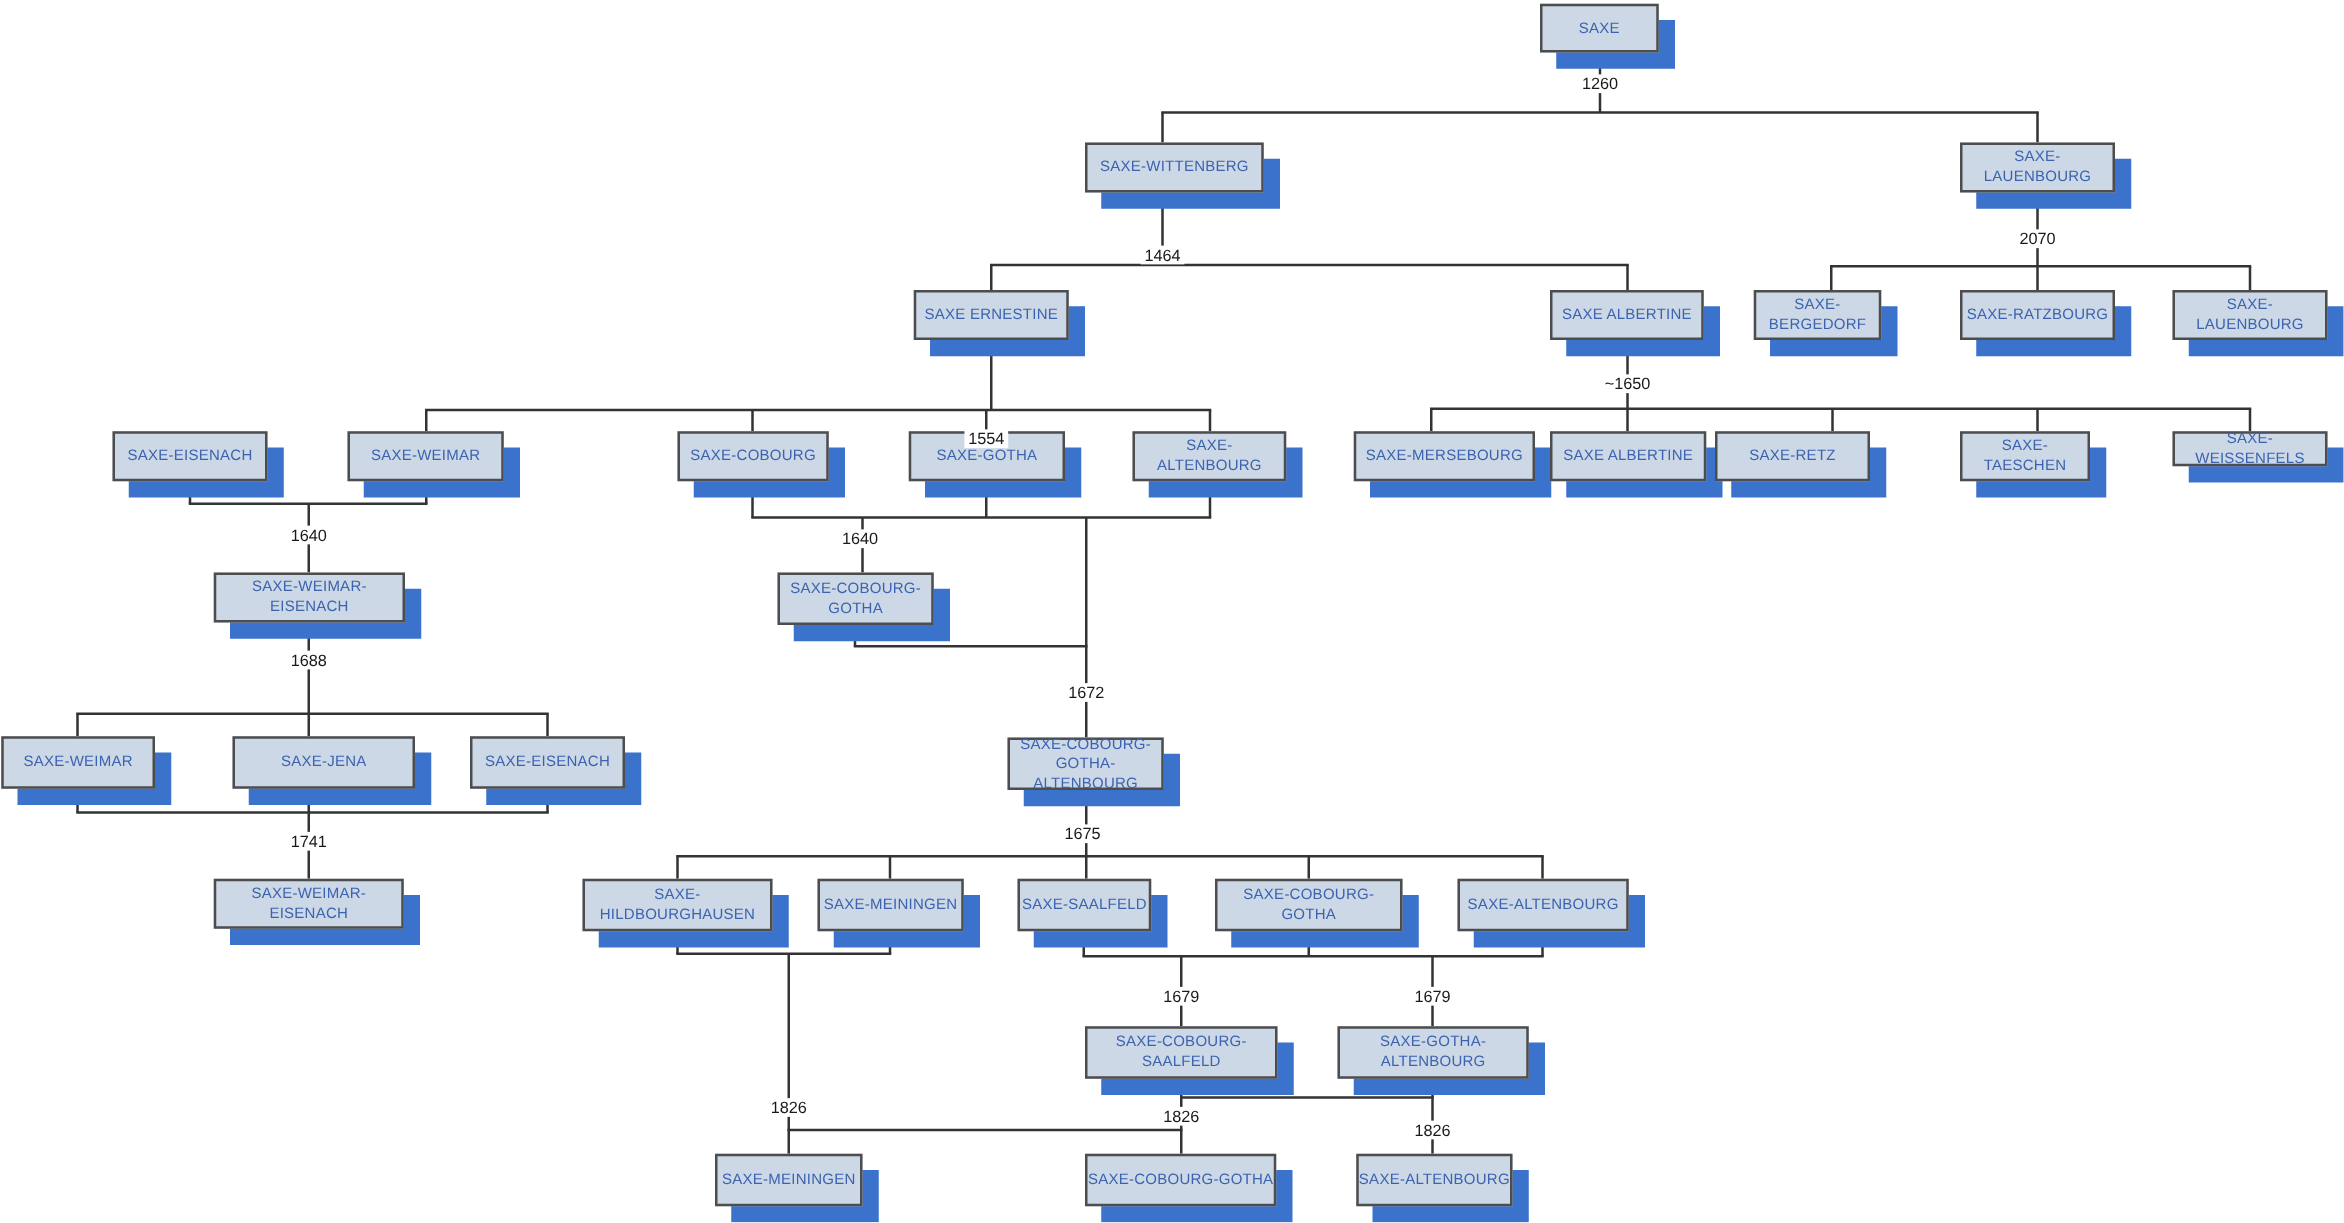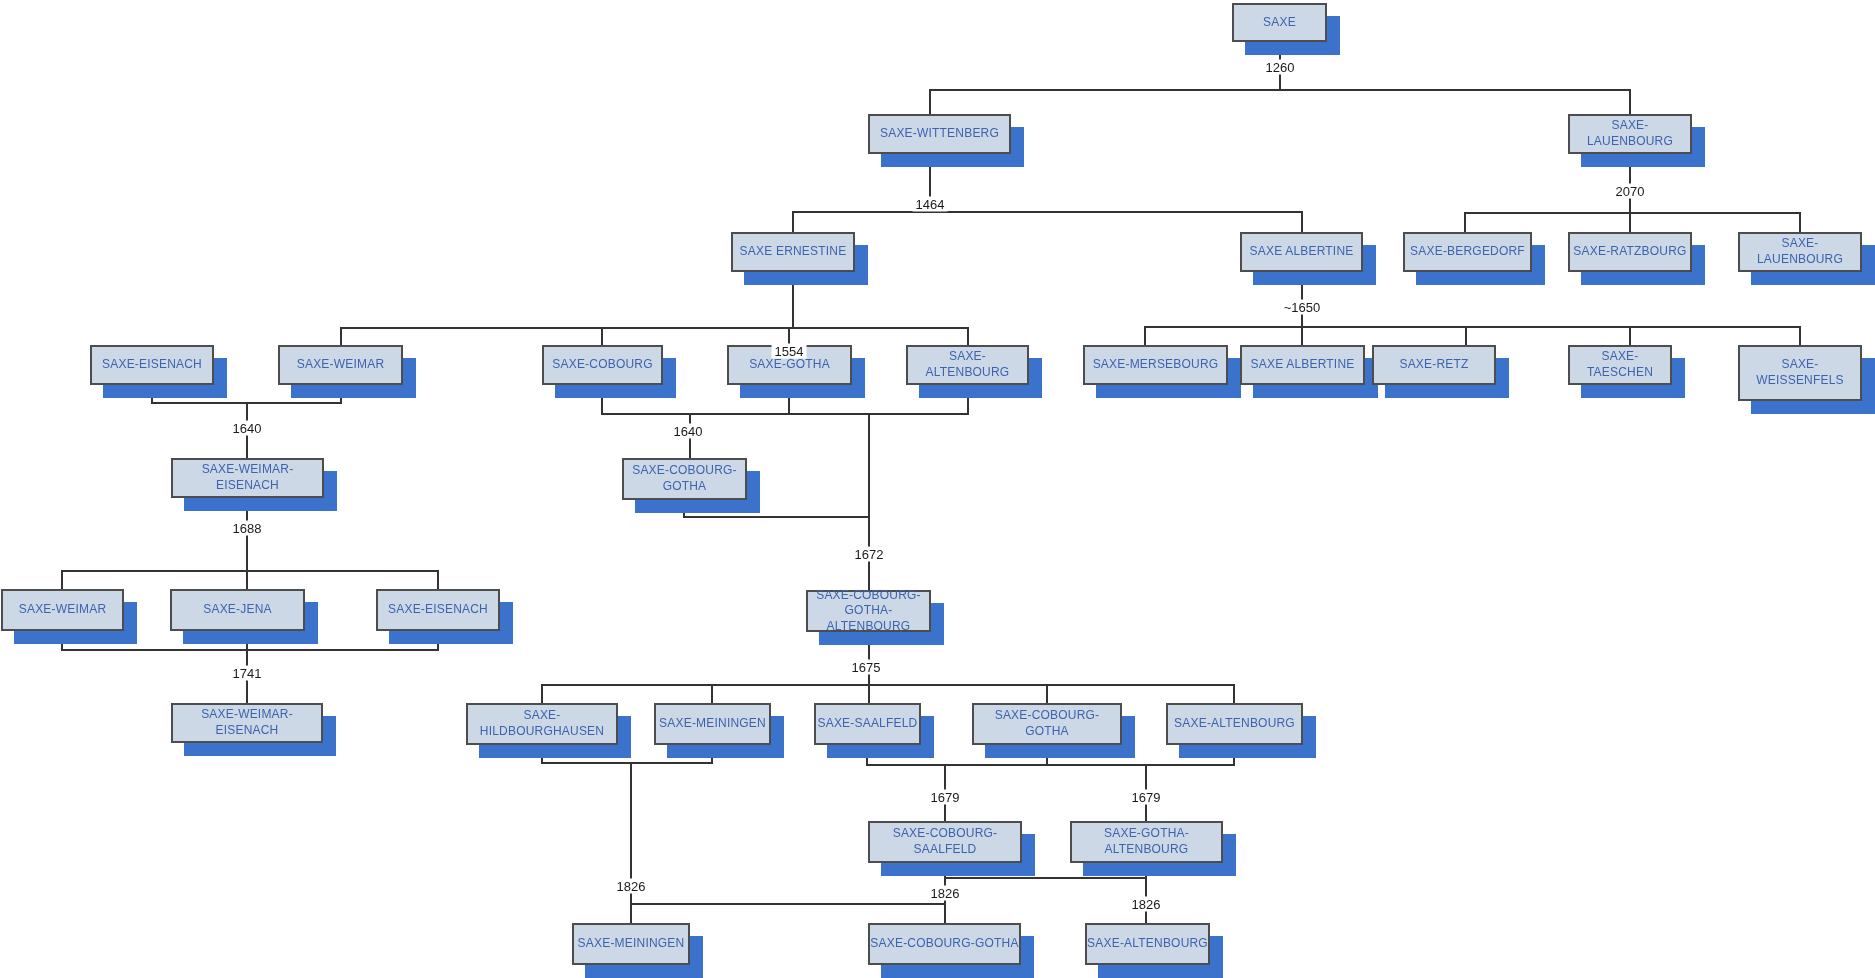--- a/index.html
+++ b/index.html
@@ -16,38 +16,38 @@
 </head>
 <body>
 
 <div class="canvas" id="canvas">
 
   <div class="node" style="left:1232px;top:3px;width:95px;height:39px">SAXE</div>
   <div class="node" style="left:868px;top:114px;width:143px;height:40px">SAXE-WITTENBERG</div>
   <div class="node" style="left:1568px;top:114px;width:124px;height:40px">SAXE-LAUENBOURG</div>
   <div class="node" style="left:731px;top:232px;width:124px;height:40px">SAXE ERNESTINE</div>
   <div class="node" style="left:1240px;top:232px;width:123px;height:40px">SAXE ALBERTINE</div>
-  <div class="node" style="left:1403px;top:232px;width:129px;height:40px">SAXE-BERGEDORF</div>
+  <div class="node" style="left:1403px;top:232px;width:102px;height:40px">SAXE-BERGEDORF</div>
   <div class="node" style="left:1568px;top:232px;width:124px;height:40px">SAXE-RATZBOURG</div>
   <div class="node" style="left:1738px;top:232px;width:124px;height:40px">SAXE-LAUENBOURG</div>
   <div class="node" style="left:90px;top:345px;width:124px;height:40px">SAXE-EISENACH</div>
   <div class="node" style="left:278px;top:345px;width:125px;height:40px">SAXE-WEIMAR</div>
   <div class="node" style="left:542px;top:345px;width:121px;height:40px">SAXE-COBOURG</div>
   <div class="node" style="left:727px;top:345px;width:125px;height:40px">SAXE-GOTHA</div>
   <div class="node" style="left:906px;top:345px;width:123px;height:40px">SAXE-ALTENBOURG</div>
   <div class="node" style="left:1083px;top:345px;width:145px;height:40px">SAXE-MERSEBOURG</div>
   <div class="node" style="left:1240px;top:345px;width:125px;height:40px">SAXE ALBERTINE</div>
   <div class="node" style="left:1372px;top:345px;width:124px;height:40px">SAXE-RETZ</div>
   <div class="node" style="left:1568px;top:345px;width:104px;height:40px">SAXE-TAESCHEN</div>
-  <div class="node" style="left:1738px;top:345px;width:124px;height:56px">SAXE-WEISSENFELS</div>
+  <div class="node" style="left:1738px;top:345px;width:124px;height:28px">SAXE-WEISSENFELS</div>
   <div class="node" style="left:171px;top:458px;width:153px;height:40px">SAXE-WEIMAR-EISENACH</div>
   <div class="node" style="left:622px;top:458px;width:125px;height:42px">SAXE-COBOURG-
 GOTHA</div>
   <div class="node" style="left:1px;top:589px;width:123px;height:42px">SAXE-WEIMAR</div>
-  <div class="node" style="left:170px;top:589px;width:135px;height:42px">SAXE-JENA</div>
+  <div class="node" style="left:186px;top:589px;width:146px;height:42px">SAXE-JENA</div>
   <div class="node" style="left:376px;top:589px;width:124px;height:42px">SAXE-EISENACH</div>
   <div class="node" style="left:806px;top:590px;width:125px;height:42px">SAXE-COBOURG-
 GOTHA-ALTENBOURG</div>
   <div class="node" style="left:171px;top:703px;width:152px;height:40px">SAXE-WEIMAR-EISENACH</div>
   <div class="node" style="left:466px;top:703px;width:152px;height:42px">SAXE-HILDBOURGHAUSEN</div>
   <div class="node" style="left:654px;top:703px;width:117px;height:42px">SAXE-MEININGEN</div>
   <div class="node" style="left:814px;top:703px;width:107px;height:42px">SAXE-SAALFELD</div>
   <div class="node" style="left:972px;top:703px;width:150px;height:42px">SAXE-COBOURG-GOTHA</div>
   <div class="node" style="left:1166px;top:703px;width:137px;height:42px">SAXE-ALTENBOURG</div>
   <div class="node" style="left:868px;top:821px;width:154px;height:42px">SAXE-COBOURG-SAALFELD</div>

